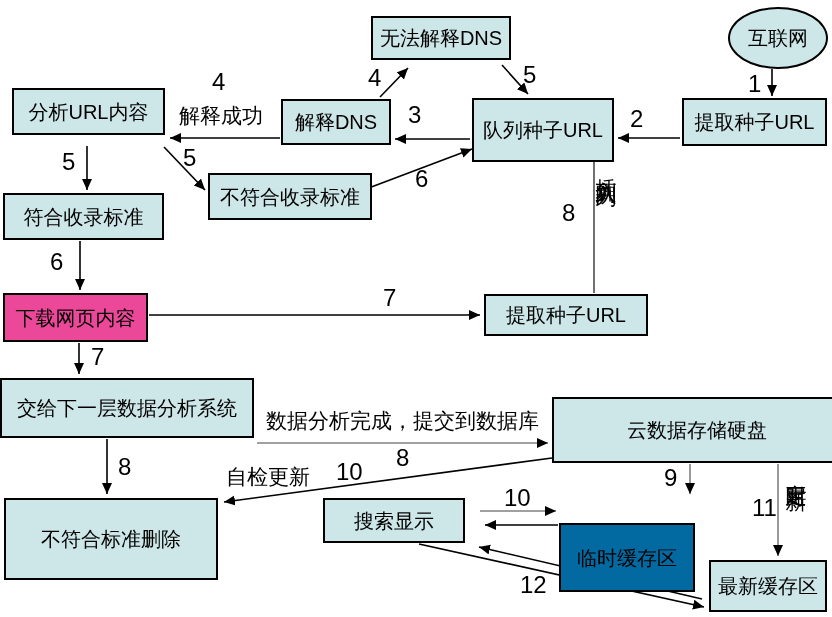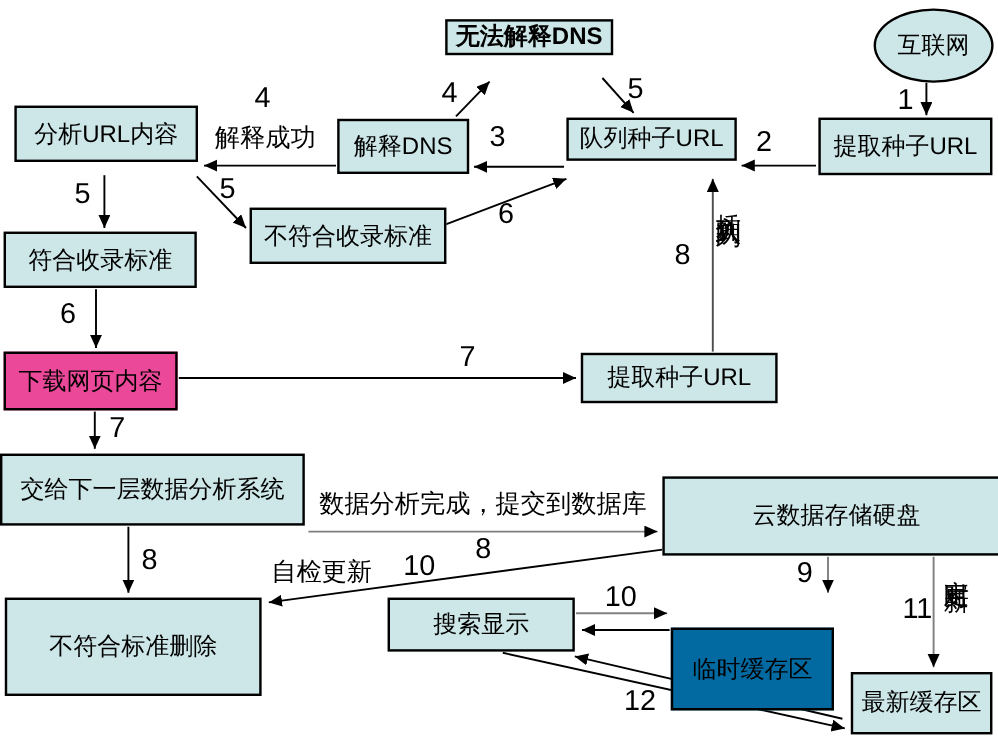--- a/index.html
+++ b/index.html
@@ -69,32 +69,32 @@
       <line x1="690" y1="464" x2="690" y2="494" stroke="#808080" marker-end="url(#ah)"></line>
       <line x1="778" y1="464" x2="778" y2="556" stroke="#808080" marker-end="url(#ah)"></line>
       <line x1="480" y1="511" x2="556" y2="511" stroke="#808080" marker-end="url(#ah)"></line>
       <line x1="558" y1="525" x2="485" y2="525" marker-end="url(#ah)"></line>
       <line x1="702" y1="599" x2="479" y2="547" marker-end="url(#ah)"></line>
       <line x1="419" y1="544" x2="704" y2="607" marker-end="url(#ah)"></line>
     </g>
   </svg>
 <div class="node ellipse" style="left: 728px; top: 7px; width: 100px; height: 62px; background: rgb(205, 230, 231); border-color: rgb(0, 0, 0);">互联网</div>
     <div class="node" style="left: 682px; top: 98px; width: 145px; height: 48px; background: rgb(205, 230, 231); border-color: rgb(0, 0, 0);">提取种子URL</div>
-    <div class="node" style="left: 472px; top: 98px; width: 142px; height: 36px; background: rgb(205, 230, 231); border-color: rgb(0, 0, 0);">队列种子URL</div>
+    <div class="node" style="left: 472px; top: 98px; width: 142px; height: 64px; background: rgb(205, 230, 231); border-color: rgb(0, 0, 0);">队列种子URL</div>
     <div class="node" style="left: 281px; top: 99px; width: 110px; height: 46px; background: rgb(205, 230, 231); border-color: rgb(0, 0, 0);">解释DNS</div>
-    <div class="node" style="left: 371px; top: 16px; width: 140px; height: 30px; background: rgb(205, 230, 231); border-color: rgb(0, 0, 0); font-weight: bold;">无法解释DNS</div>
+    <div class="node" style="left: 371px; top: 16px; width: 140px; height: 44px; background: rgb(205, 230, 231); border-color: rgb(0, 0, 0);">无法解释DNS</div>
     <div class="node" style="left: 12px; top: 88px; width: 153px; height: 47px; background: rgb(205, 230, 231); border-color: rgb(0, 0, 0);">分析URL内容</div>
     <div class="node" style="left: 3px; top: 193px; width: 161px; height: 47px; background: rgb(205, 230, 231); border-color: rgb(0, 0, 0);">符合收录标准</div>
     <div class="node" style="left: 208px; top: 173px; width: 164px; height: 47px; background: rgb(205, 230, 231); border-color: rgb(0, 0, 0);">不符合收录标准</div>
     <div class="node" style="left: 3px; top: 293px; width: 145px; height: 49px; background: #ec4899; border-color: rgb(0, 0, 0);">下载网页内容</div>
     <div class="node" style="left: 484px; top: 294px; width: 164px; height: 42px; background: rgb(205, 230, 231); border-color: rgb(0, 0, 0);">提取种子URL</div>
     <div class="node" style="left: 0px; top: 378px; width: 254px; height: 60px; background: rgb(205, 230, 231); border-color: rgb(0, 0, 0);">交给下一层数据分析系统</div>
     <div class="node" style="left: 552px; top: 397px; width: 290px; height: 66px; background: rgb(205, 230, 231); border-color: rgb(0, 0, 0);">云数据存储硬盘</div>
     <div class="node" style="left: 4px; top: 498px; width: 214px; height: 82px; background: rgb(205, 230, 231); border-color: rgb(0, 0, 0);">不符合标准删除</div>
-    <div class="node" style="left: 323px; top: 498px; width: 156px; height: 45px; background: rgb(205, 230, 231); border-color: rgb(0, 0, 0);">搜索显示</div>
+    <div class="node" style="left: 323px; top: 498px; width: 142px; height: 45px; background: rgb(205, 230, 231); border-color: rgb(0, 0, 0);">搜索显示</div>
     <div class="node" style="left: 559px; top: 523px; width: 136px; height: 69px; background: #0369a1; border-color: rgb(0, 0, 0);">临时缓存区</div>
     <div class="node" style="left: 709px; top: 560px; width: 118px; height: 52px; background: rgb(205, 230, 231); border-color: rgb(0, 0, 0);">最新缓存区</div>
     <div class="lbl num" style="left: 748px; top: 72px;">1</div>
     <div class="lbl num" style="left: 630px; top: 107px;">2</div>
     <div class="lbl num" style="left: 408px; top: 103px;">3</div>
     <div class="lbl num" style="left: 368px; top: 66px;">4</div>
     <div class="lbl num" style="left: 523px; top: 63px;">5</div>
     <div class="lbl num" style="left: 212px; top: 70px;">4</div>
     <div class="lbl" style="left: 179px; top: 105px;">解释成功</div>
     <div class="lbl num" style="left: 62px; top: 150px;">5</div>

